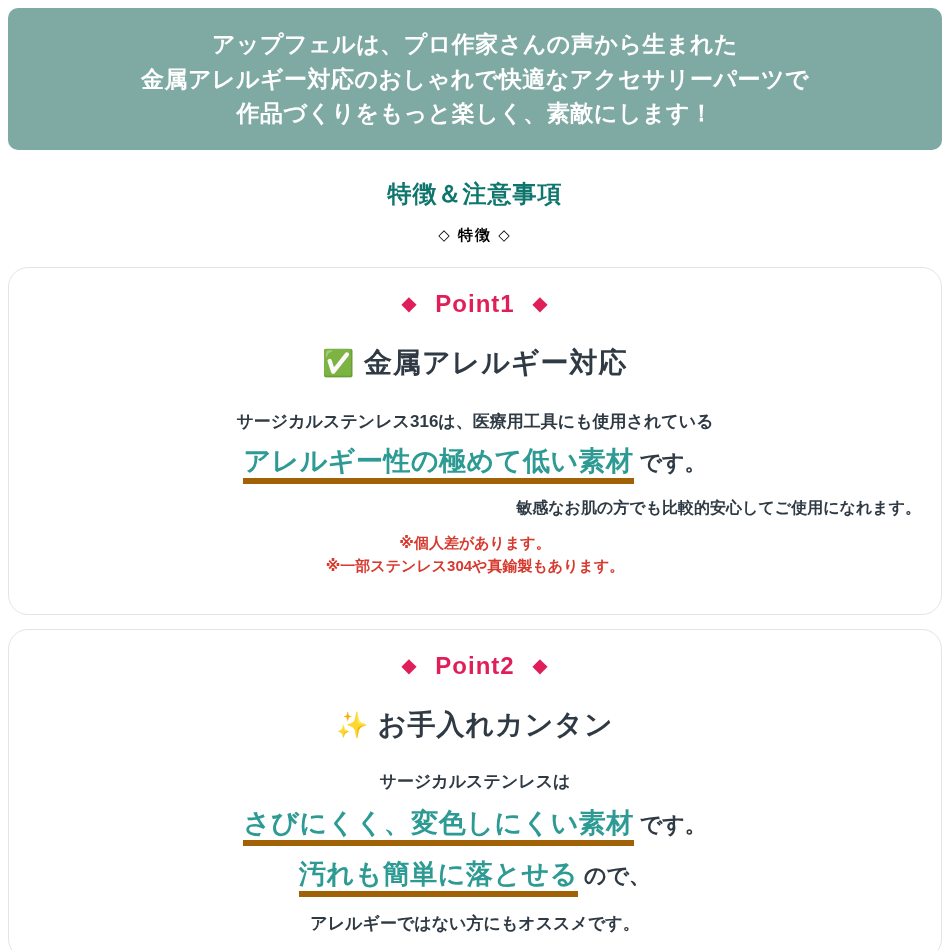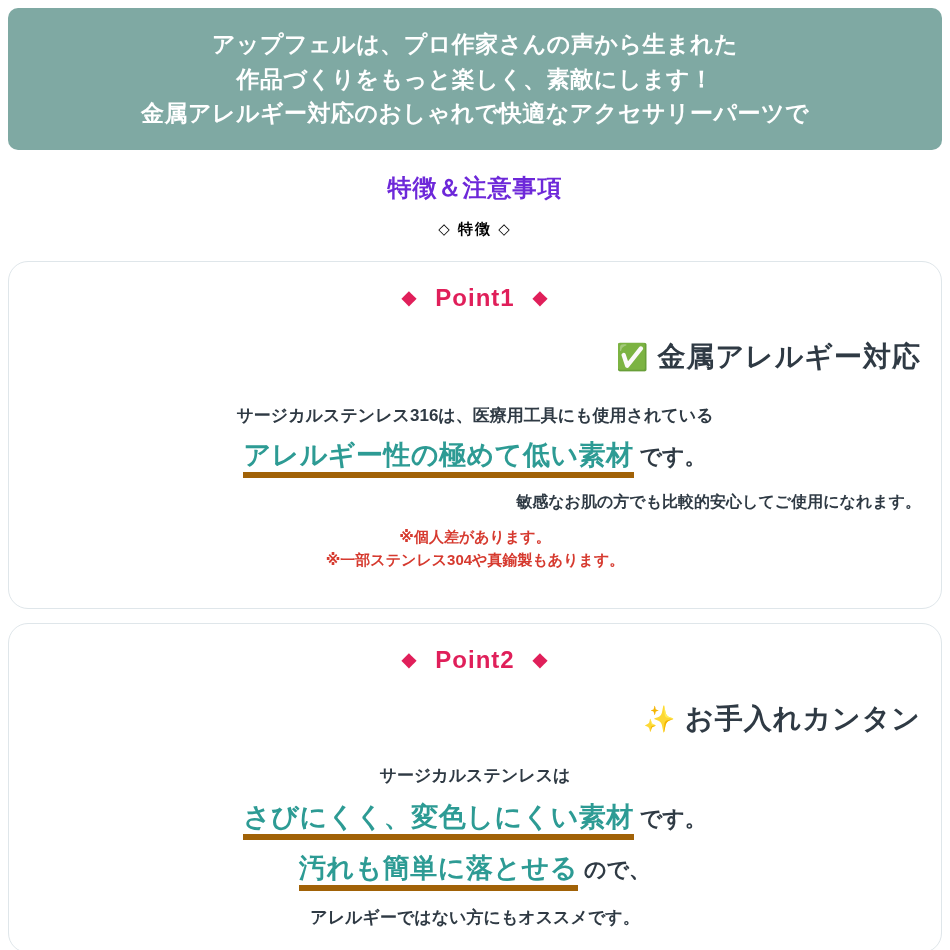--- a/index.html
+++ b/index.html
@@ -34,25 +34,25 @@
     font-size: 23px;
     font-weight: bold;
     line-height: 1.52;
     letter-spacing: 0.5px;
     text-align: center;
     white-space: nowrap;
   }
 
   
   .section-title {
-    margin-top: 22px;
+    margin-top: 28px;
     text-align: center;
     font-size: 24px;
     font-weight: bold;
-    color: #6d28d9;
+    color: #0f766e;
     letter-spacing: 1px;
   }
   .section-sub {
     margin-top: 16px;
     text-align: center;
     font-size: 15px;
     font-weight: bold;
     color: #000000;
     letter-spacing: 2px;
   }
@@ -74,21 +74,21 @@
     color: #e01f5a;
     font-size: 24px;
     font-weight: bold;
     letter-spacing: 1px;
   }
   .point-label .dia { font-size: 20px; vertical-align: 2px; }
   .point-text { margin: 0 10px; }
 
   .card-heading {
     margin-top: 26px;
-    text-align: right;
+    text-align: center;
     font-size: 28px;
     font-weight: bold;
     color: #2f3a44;
     letter-spacing: 1px;
   }
   .card-heading .emoji { margin-right: 8px; font-size: 26px; }
 
   .body-line {
     text-align: center;
     color: #2f3a44;
@@ -139,22 +139,22 @@
   .p2-emph-row2 { margin-top: 14px; }
   .p2-closing { margin-top: 18px; font-size: 17px; }
 </style>
 </head>
 <body>
 
 <div class="page">
 
   <div class="hero">
     <div class="hero-line">アップフェルは、プロ作家さんの声から生まれた</div>
+    <div class="hero-line">金属アレルギー対応のおしゃれで快適なアクセサリーパーツで</div>
     <div class="hero-line">作品づくりをもっと楽しく、素敵にします！</div>
-    <div class="hero-line">金属アレルギー対応のおしゃれで快適なアクセサリーパーツで</div>
   </div>
 
   <div class="section-title">特徴＆注意事項</div>
   <div class="section-sub">◇ 特徴 ◇</div>
 
   <div class="card" id="card-1">
     <div class="point-label">
       <span class="dia">◆</span>
       <span class="point-text">Point1</span>
       <span class="dia">◆</span>

